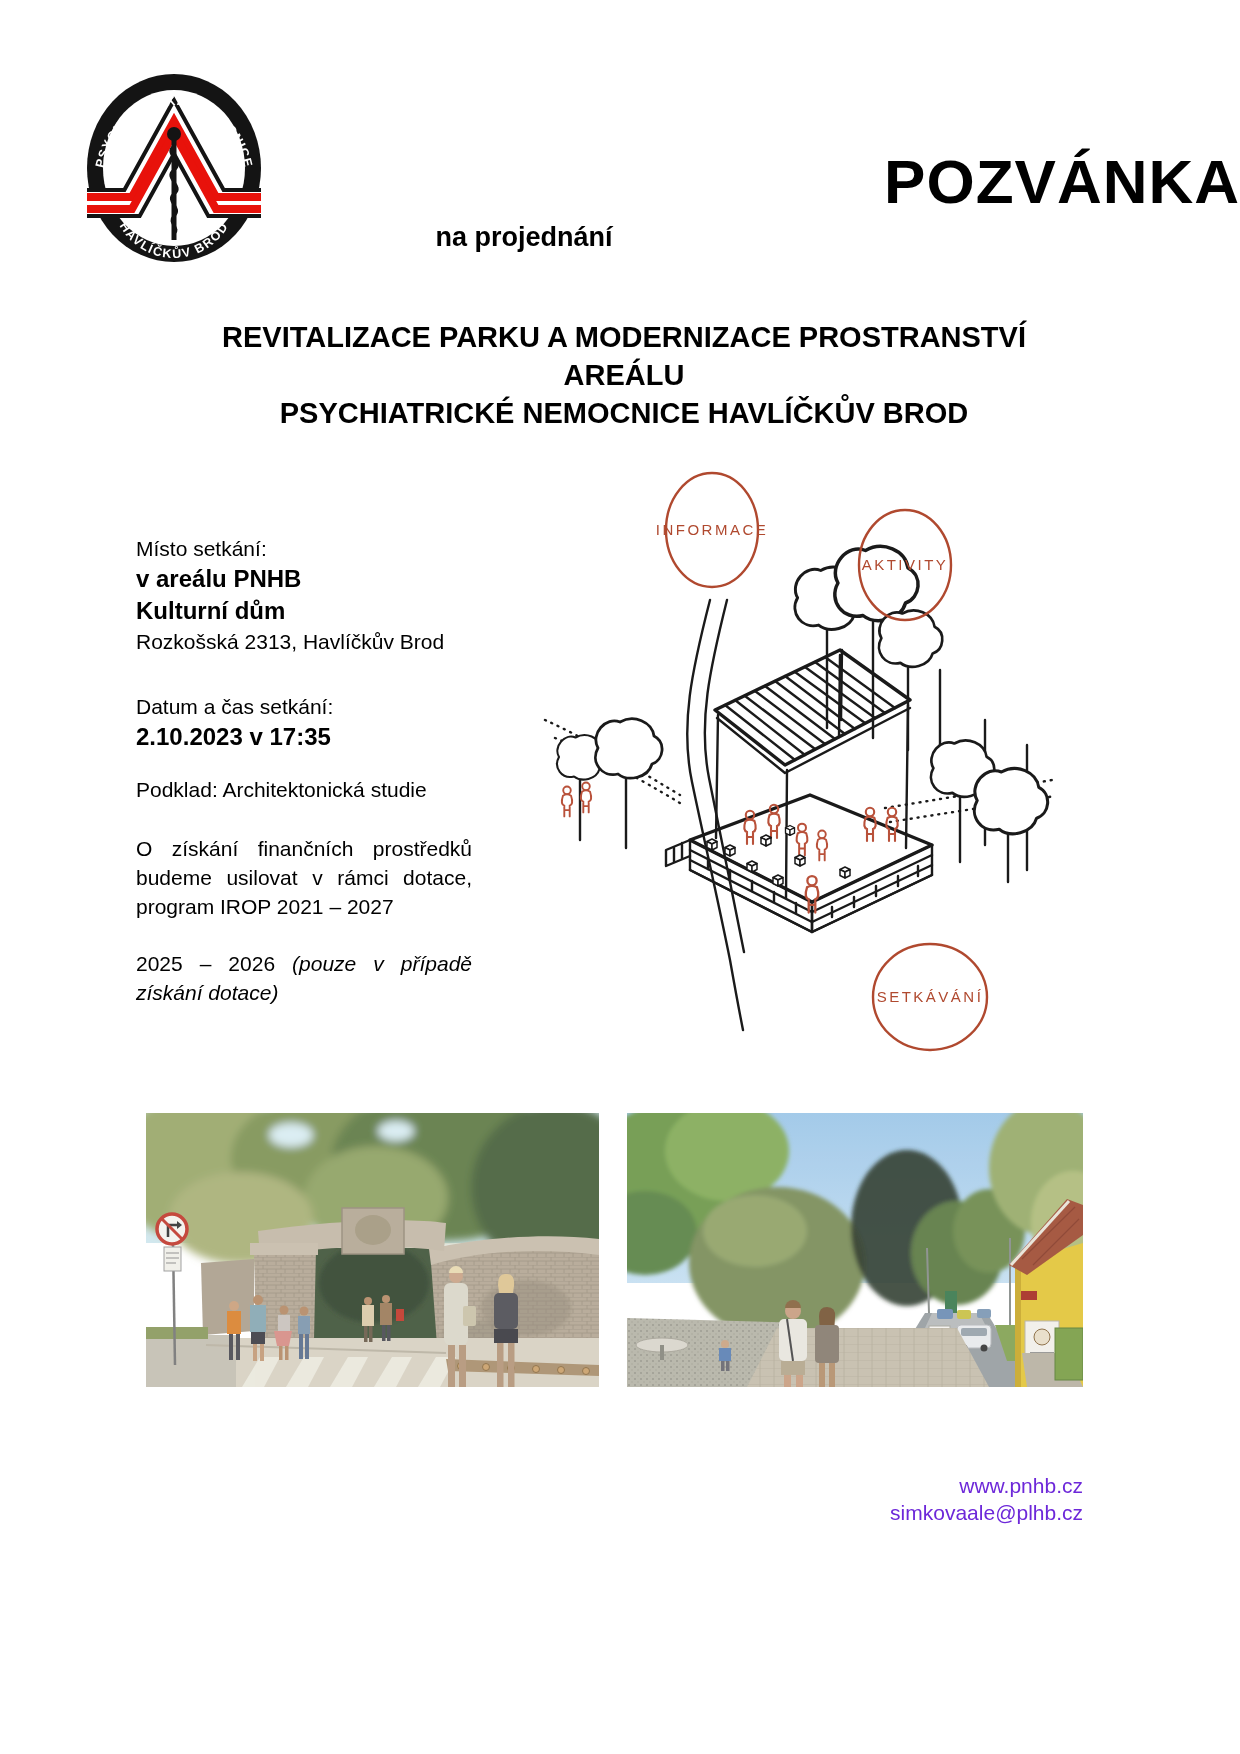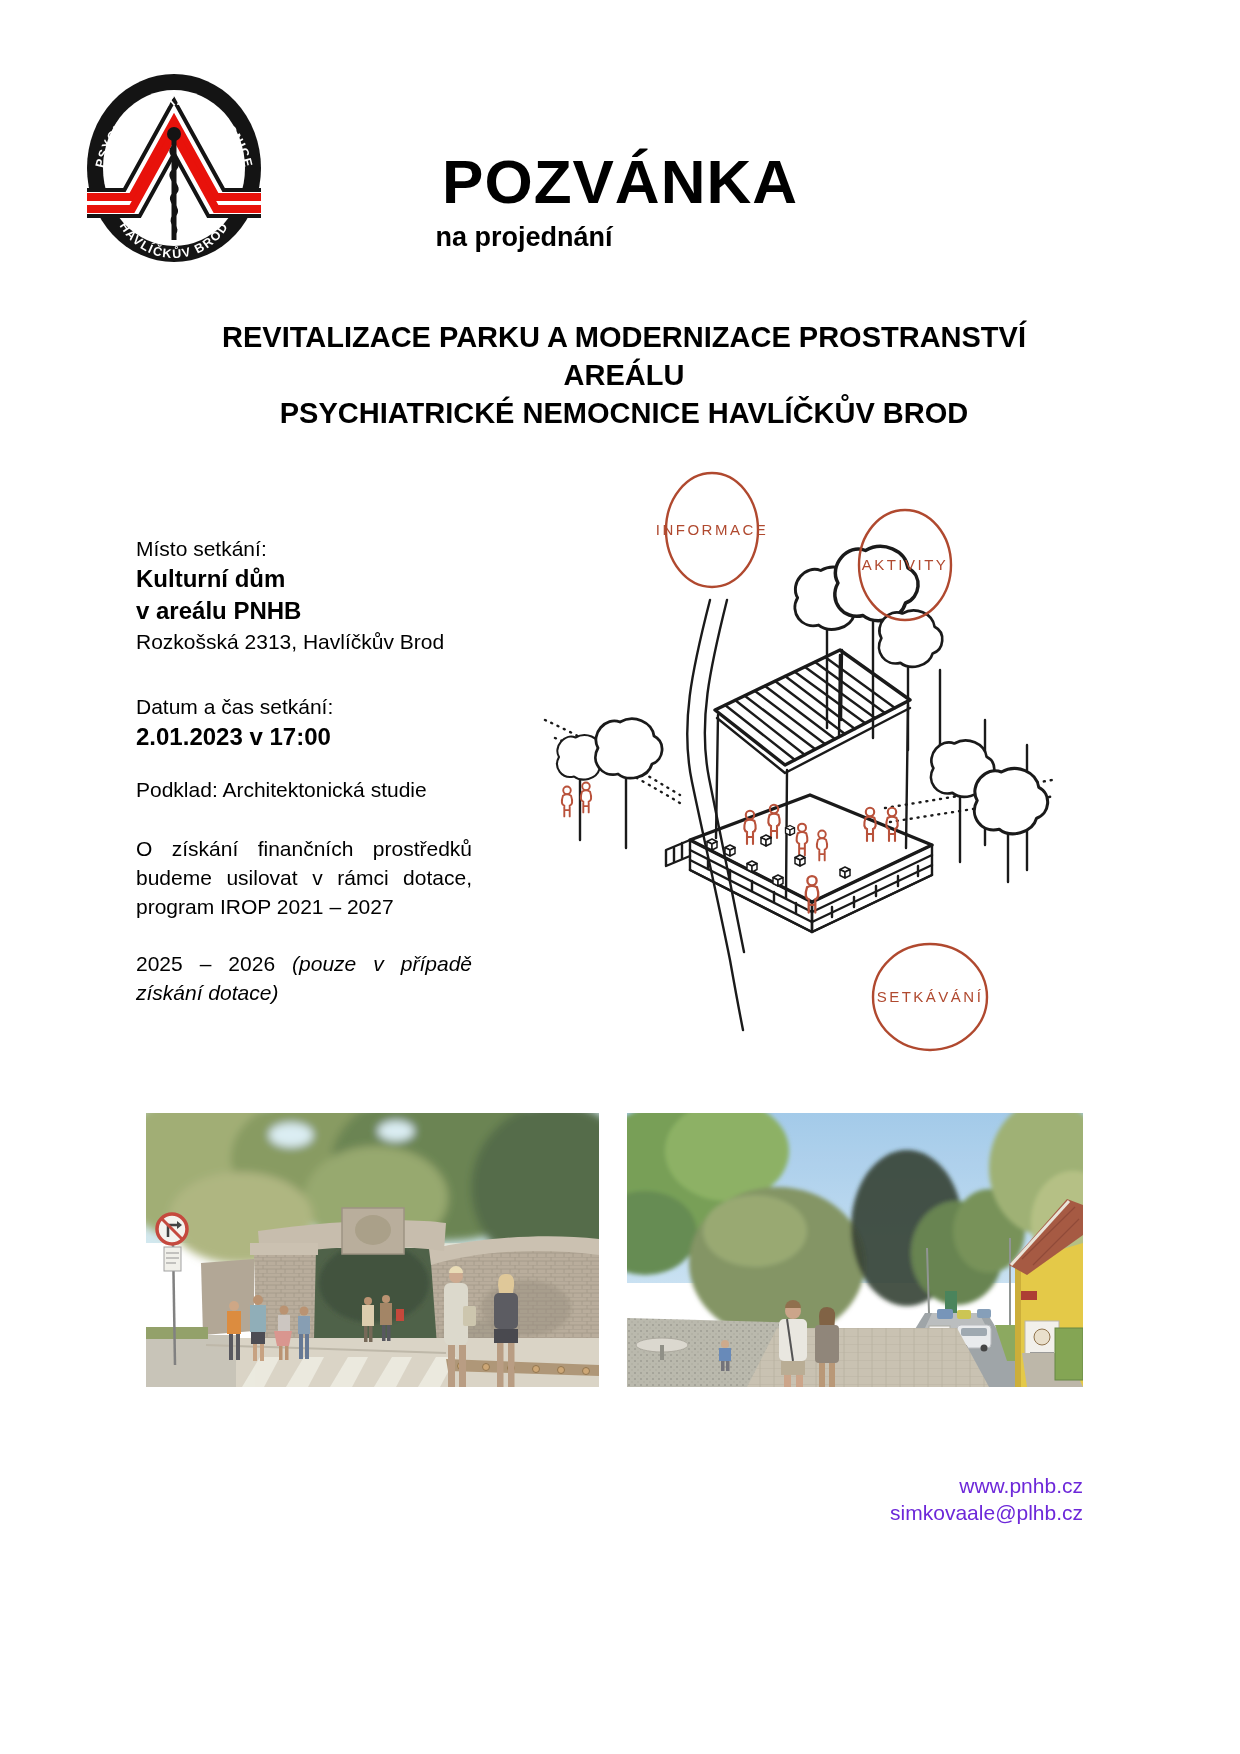--- a/index.html
+++ b/index.html
@@ -3,21 +3,21 @@
 <meta charset="utf-8">
 <style>
   html,body { margin:0; padding:0; background:#ffffff; }
   .page {
     position:relative; width:1240px; height:1754px; margin:0 auto;
     background:#ffffff; overflow:hidden;
     font-family:"Liberation Sans", sans-serif; color:#000;
   }
   .doc-title {
     position:absolute; left:0; top:146px; width:1240px;
-    text-align:center; font-size:62px; font-weight:bold; letter-spacing:1px;
+    text-align:right; font-size:62px; font-weight:bold; letter-spacing:1px;
   }
   .doc-subtitle {
     position:absolute; left:0; top:222px; width:1048px;
     text-align:center; font-size:27px; font-weight:bold;
   }
   .doc-heading {
     position:absolute; left:4px; top:318px; width:1240px;
     text-align:center; font-size:29px; font-weight:bold; line-height:38px;
   }
   .logo-wrap { position:absolute; left:85px; top:72px; width:178px; height:194px; }
@@ -81,27 +81,27 @@
   <div class="doc-subtitle">na projednání</div>
   <div class="doc-heading">
     <div>REVITALIZACE PARKU A MODERNIZACE PROSTRANSTVÍ</div>
     <div>AREÁLU</div>
     <div>PSYCHIATRICKÉ NEMOCNICE HAVLÍČKŮV BROD</div>
   </div>
 
   <div class="details">
     <div style="margin-bottom:36px">
       <p>Místo setkání:</p>
+      <p class="b24">v areálu PNHB</p>
       <p class="b24">Kulturní dům</p>
-      <p class="b24">v areálu PNHB</p>
       <p>Rozkošská 2313, Havlíčkův Brod</p>
     </div>
     <div style="margin-bottom:22px">
       <p>Datum a čas setkání:</p>
-      <p class="b24">2.01.2023 v 17:00</p>
+      <p class="b24">2.10.2023 v 17:35</p>
     </div>
     <div style="margin-bottom:30px">
       <p>Podklad: Architektonická studie</p>
     </div>
     <div style="margin-bottom:28px">
       <p class="justify">O získání finančních prostředků budeme usilovat v rámci dotace, program IROP 2021 – 2027</p>
     </div>
     <div>
       <p class="justify"><span>2025 – 2026</span> <span class="it">(pouze v případě získání dotace)</span></p>
     </div>

